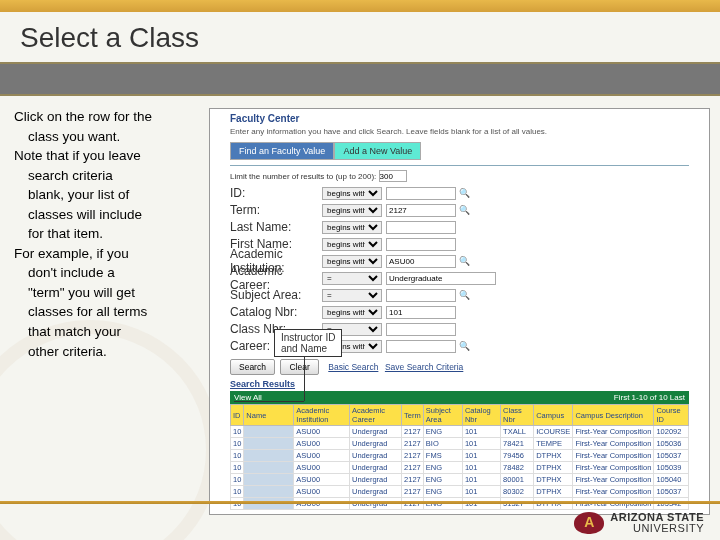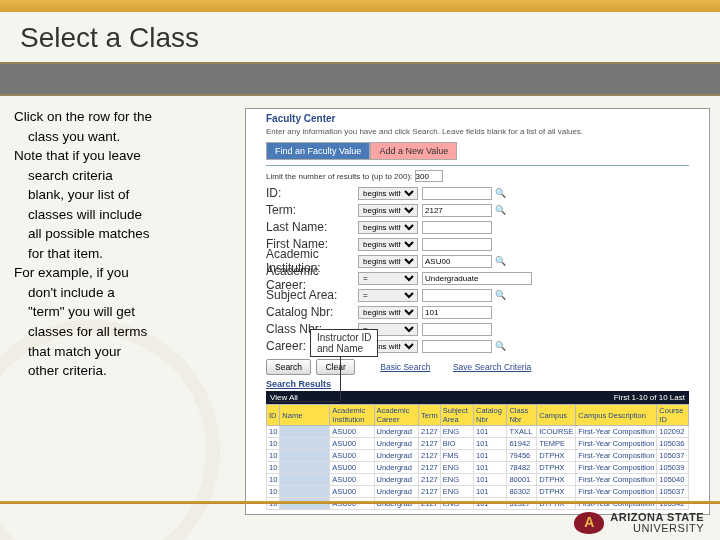--- a/index.html
+++ b/index.html
@@ -1,42 +1,42 @@
 <!DOCTYPE html>
 <html><head>
 <meta charset="utf-8">
 <style>
   * { box-sizing: border-box; margin: 0; padding: 0; }
   body { width: 720px; height: 540px; font-family: Arial, sans-serif; background: #f5f5f0; position: relative; overflow: hidden; }
   .topbar { height: 12px; background: linear-gradient(#e8b84a, #d4a03a); }
   .title { font-size: 28px; font-weight: normal; color: #333; padding: 10px 20px 8px; font-family: Verdana, sans-serif; }
   .photobar { height: 34px; background: #6a6a6a; border-top: 2px solid #8a7a4a; border-bottom: 2px solid #8a7a4a; opacity: 0.9; }
-  .content { display: flex; padding: 12px 10px 0 14px; gap: 36px; }
+  .content { display: flex; padding: 12px 10px 0 14px; }
   .lefttext { width: 195px; font-size: 13.5px; line-height: 1.3; color: #000; padding-right: 6px; }
   .lefttext p { margin-bottom: 2px; }
   .lefttext .indent { padding-left: 14px; }
   .app { flex: 1; background: #fff; border: 1px solid #999; font-size: 9px; color: #333; padding: 4px 20px; position: relative; }
   .app-header { color: #2a4a8a; font-weight: bold; font-size: 10px; margin-bottom: 3px; }
   .app-sub { font-size: 8px; color: #555; margin-bottom: 6px; }
   .tabs { display: flex; margin-bottom: 6px; }
-  .tab { padding: 3px 8px; font-size: 9px; border: 1px solid #aaa; background: #fca5a5; }
+  .tab { padding: 3px 8px; font-size: 9px; border: 1px solid #aaa; background: #5eead4; }
   .tab.active { background: #4a7ab8; color: #fff; }
   .tabline { border-bottom: 1px solid #8ab; margin-top: -1px; margin-bottom: 4px; }
   .limit { font-size: 8px; margin-bottom: 4px; }
   .limit input { width: 28px; font-size: 8px; height: 12px; border: 1px solid #aaa; }
   .form-row { display: flex; align-items: center; margin-bottom: 3px; height: 14px; }
   .form-row .lbl { width: 92px; font-size: 12px; color: #333; }
   .form-row select { width: 60px; font-size: 8px; height: 13px; border: 1px solid #aaa; }
   .form-row input[type=text] { width: 70px; font-size: 8px; height: 13px; border: 1px solid #aaa; margin-left: 4px; padding: 0 2px; }
   .form-row .mag { width: 10px; height: 10px; margin-left: 3px; color: #888; font-size: 9px; }
   .btns { margin: 6px 0 4px; }
   .btns button { font-size: 8.5px; padding: 2px 8px; margin-right: 3px; background: linear-gradient(#fff,#ddd); border: 1px solid #999; border-radius: 2px; }
-  .btns a { font-size: 8.5px; color: #2a4a8a; text-decoration: underline; margin-left: 20px; }
+  .btns a { font-size: 8.5px; color: #2a4a8a; text-decoration: underline; margin-left: 4px; }
   .srlabel { font-size: 9px; font-weight: bold; color: #2a4a8a; margin: 4px 0 2px; text-decoration: underline; }
-  .resbar { display: flex; justify-content: space-between; background: #0f172a; color: #fff; font-size: 8px; padding: 2px 4px; }
+  .resbar { display: flex; justify-content: space-between; background: #15803d; color: #fff; font-size: 8px; padding: 2px 4px; }
   table.res { width: 100%; border-collapse: collapse; font-size: 7.5px; }
   table.res th { background: #fde047; border: 1px solid #bbb; padding: 1px 2px; color: #2a4a8a; text-align: left; font-weight: normal; }
   table.res td { border: 1px solid #ddd; padding: 1px 2px; color: #2a4a8a; white-space: nowrap; }
   table.res td.blur { background: #c8d8e8; color: transparent; }
   .callout { position: absolute; top: 220px; left: 64px; background: #fff; border: 1px solid #333; padding: 2px 6px; font-size: 10px; line-height: 1.1; z-index: 5; }
   .callout-line { position: absolute; background: #333; z-index: 4; }
   .bottombar { position: absolute; bottom: 36px; left: 0; right: 0; height: 3px; background: linear-gradient(#d4a03a,#b88a2a); }
   .footer { position: absolute; bottom: 6px; right: 16px; display: flex; align-items: center; }
   .asu-logo { width: 30px; height: 22px; background: #8a1a2a; border-radius: 50% 50% 45% 45%; position: relative; margin-right: 6px; }
   .asu-logo::after { content: "A"; position: absolute; color: #e8b84a; font-weight: bold; font-size: 14px; left: 50%; top: 50%; transform: translate(-50%,-55%); }
@@ -53,21 +53,20 @@
 <div class="photobar"></div>
 
 <div class="content">
   <div class="lefttext">
     <p>Click on the row for the</p>
     <p class="indent">class you want.</p>
     <p>Note that if you leave</p>
     <p class="indent">search criteria</p>
     <p class="indent">blank, your list of</p>
     <p class="indent">classes will include</p>
-    <p class="indent">all possible matches</p>
     <p class="indent">for that item.</p>
     <p>For example, if you</p>
     <p class="indent">don't include a</p>
     <p class="indent">"term" you will get</p>
     <p class="indent">classes for all terms</p>
     <p class="indent">that match your</p>
     <p class="indent">other criteria.</p>
   </div>
 
   <div class="app">
@@ -181,21 +180,21 @@
             <td>102092</td>
           </tr>
           <tr>
             <td>10</td>
             <td class="blur" style="width: 50px;"></td>
             <td>ASU00</td>
             <td>Undergrad</td>
             <td>2127</td>
             <td>BIO</td>
             <td>101</td>
-            <td>61942</td>
+            <td>78421</td>
             <td>TEMPE</td>
             <td>First-Year Composition</td>
             <td>105036</td>
           </tr>
           <tr>
             <td>10</td>
             <td class="blur" style="width: 50px;"></td>
             <td>ASU00</td>
             <td>Undergrad</td>
             <td>2127</td>

